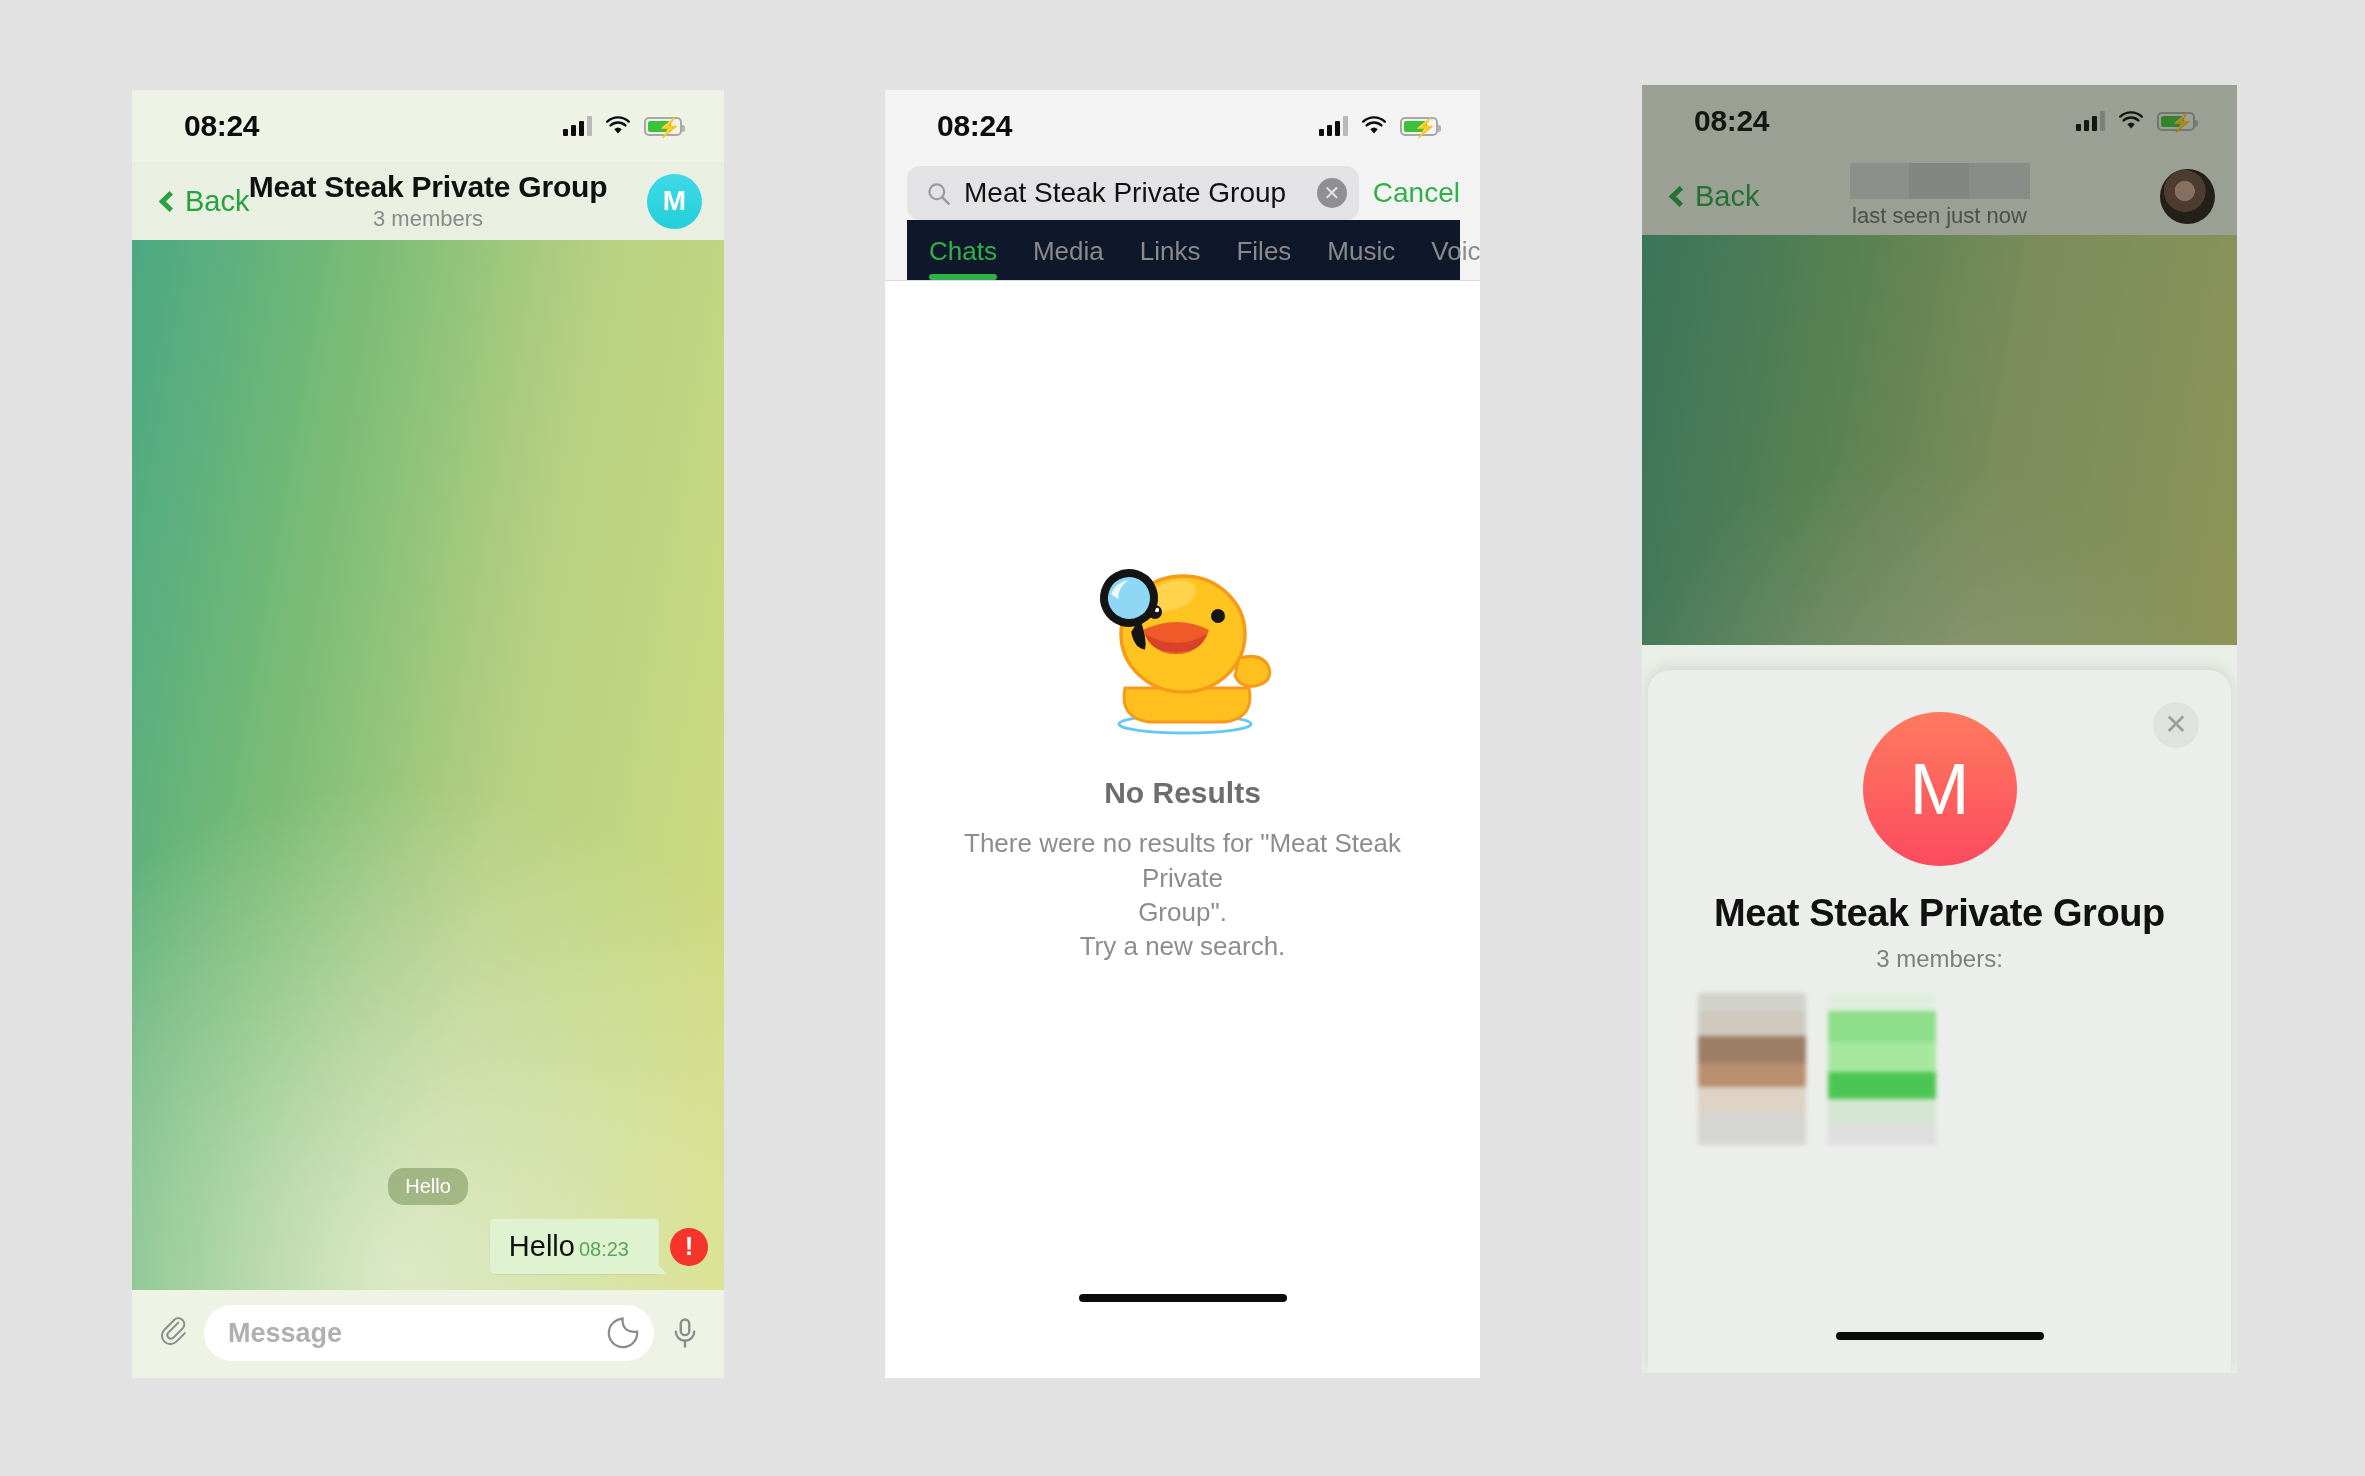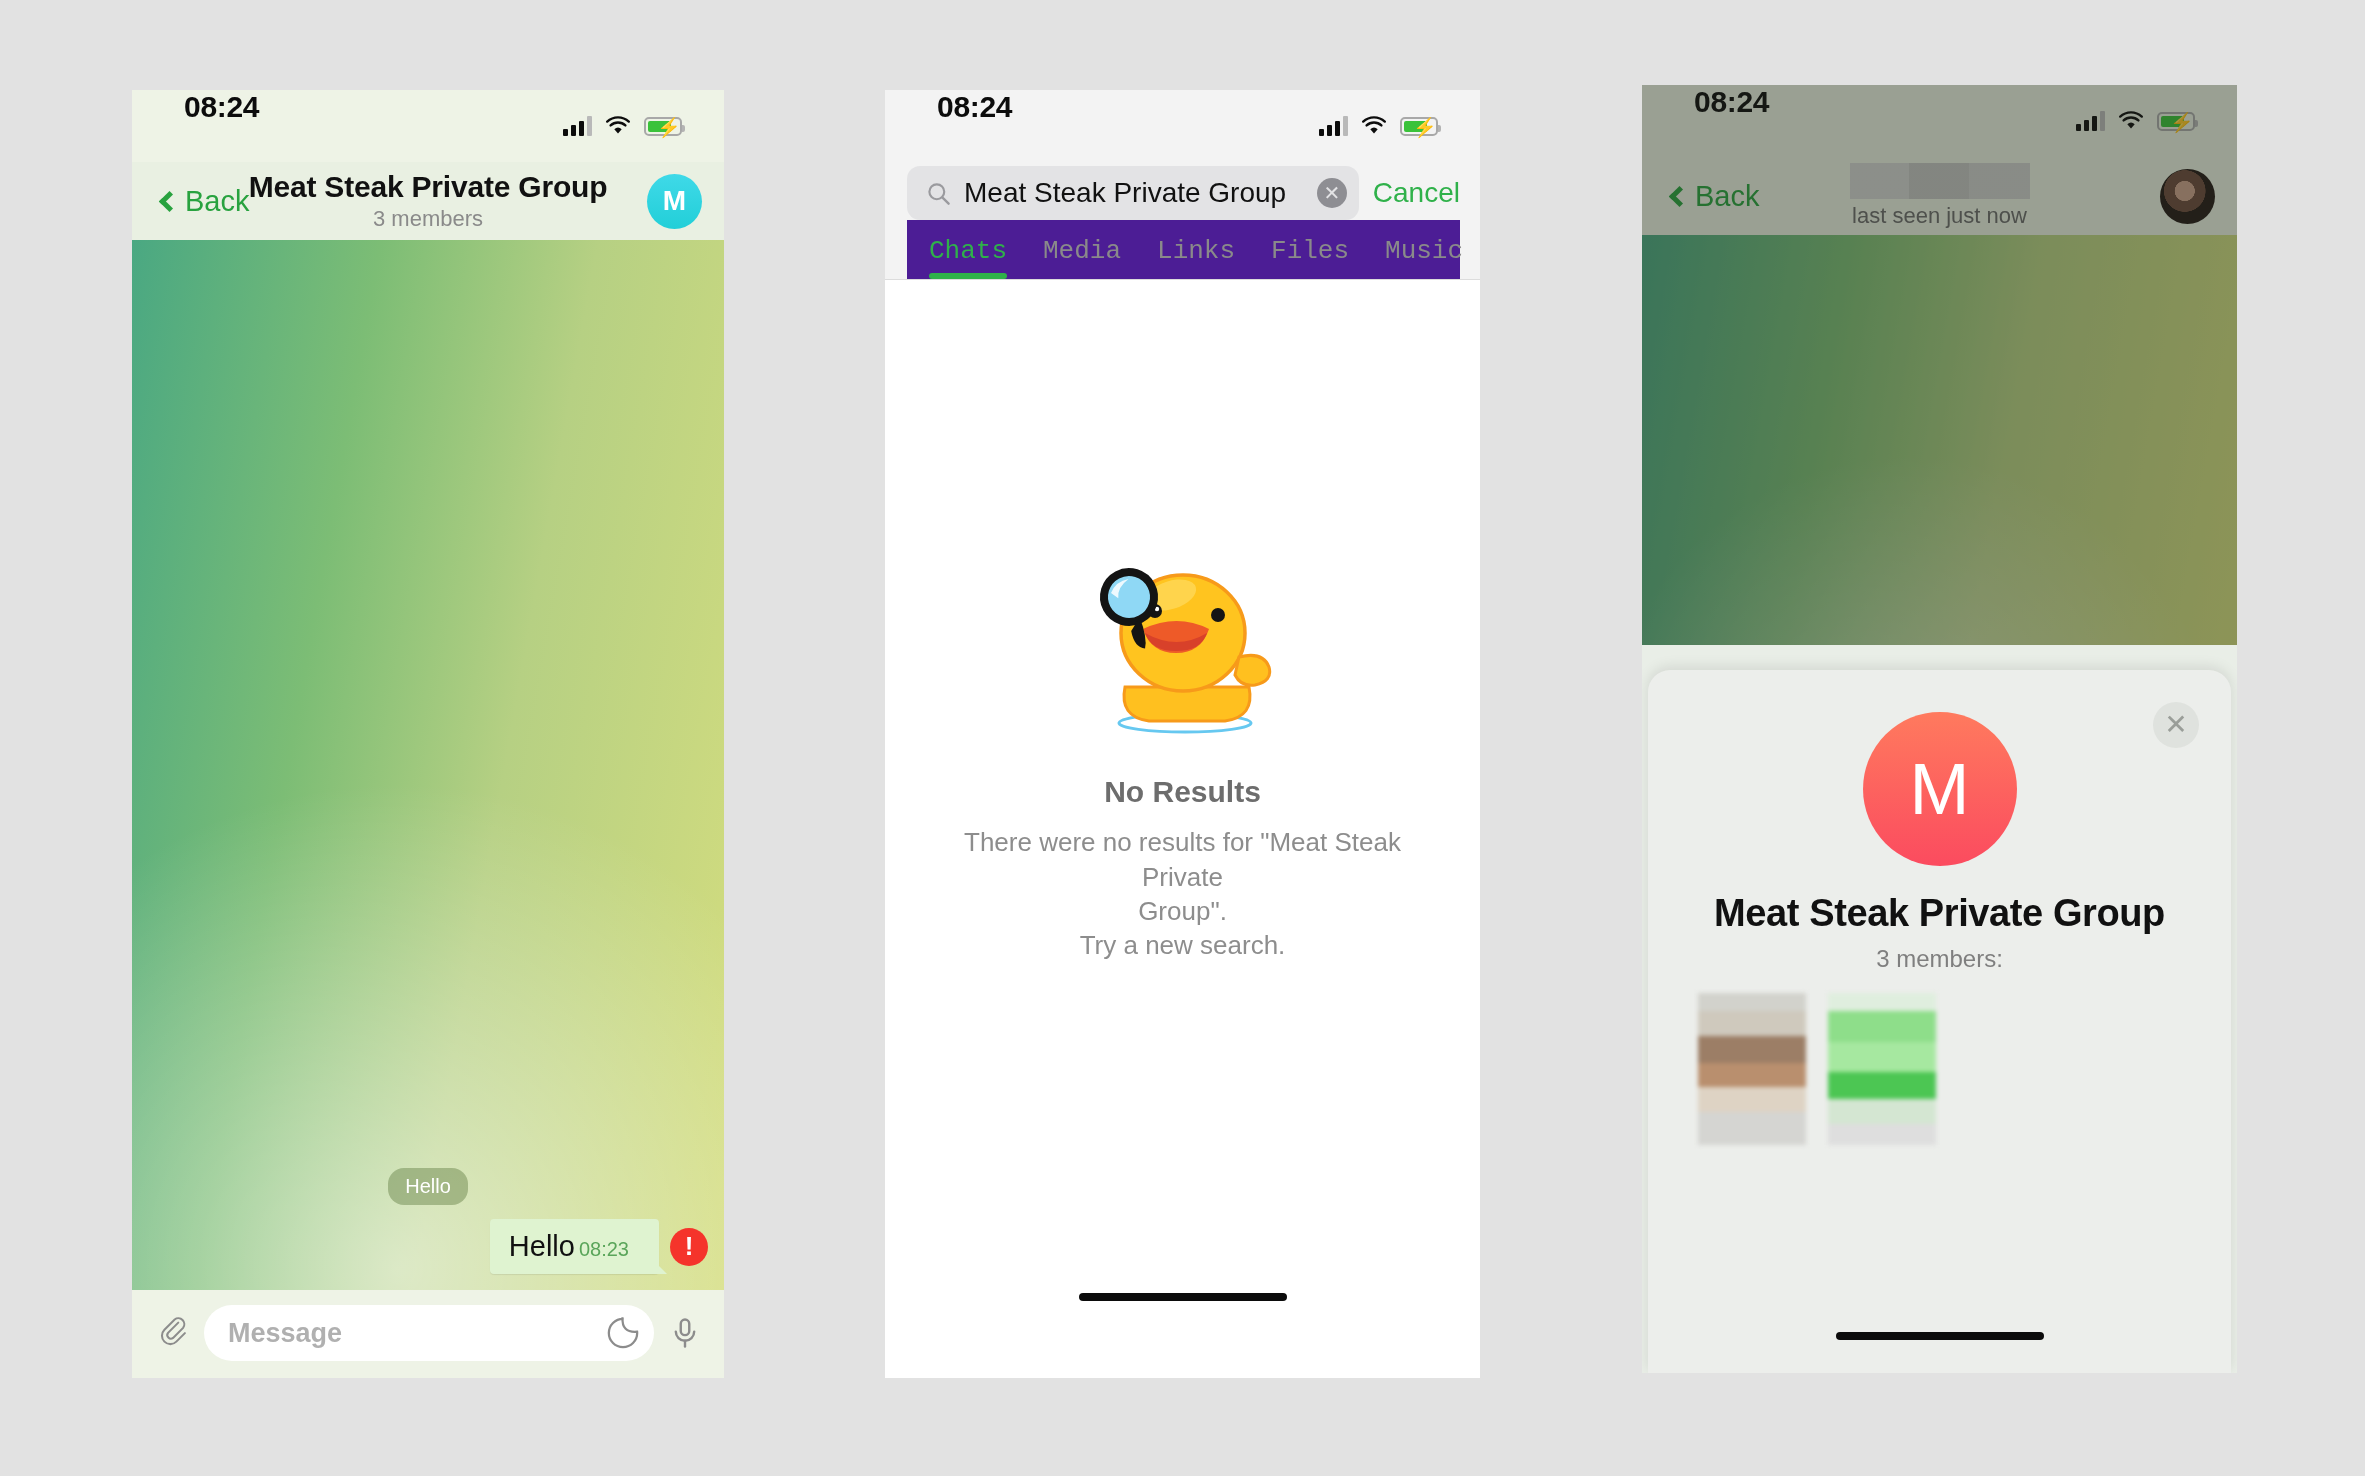--- a/index.html
+++ b/index.html
@@ -19,20 +19,21 @@
   }
   #panel-chat   { left: 132px;  top: 90px;  width: 592px; height: 1288px; }
   #panel-search { left: 885px;  top: 90px;  width: 595px; height: 1288px; }
   #panel-join   { left: 1642px; top: 85px;  width: 595px; height: 1288px; }
 
   
   .statusbar {
     position: relative;
     height: 72px;
     display: flex;
+    align-items: center;
     justify-content: space-between;
     padding: 0 42px 0 52px;
   }
   .sb-time {
     font-size: 30px;
     font-weight: bold;
     color: #0c0c0c;
     letter-spacing: -0.3px;
   }
   .sb-icons { display: flex; align-items: center; gap: 13px; }
@@ -174,21 +175,21 @@
   .clear-btn {
     width: 30px; height: 30px; border-radius: 50%;
     background: #8e8e93; color: #e3e3e5;
     font-size: 20px; line-height: 1;
     display: flex; align-items: center; justify-content: center;
     flex: 0 0 auto;
   }
   .cancel-link { color: #2fb14a; font-size: 28px; flex: 0 0 auto; }
   .tabs {
     display: flex; align-items: center; gap: 0;
-    padding: 16px 0 0 22px; background: #4c1d95; font-family: Liberation Mono, monospace;
+    padding: 16px 0 0 22px; background: #0f172a;
   }
   .tab {
     font-size: 26px; color: #8a8a8a;
     padding: 0 18px 13px 18px; position: relative;
   }
   .tab:first-child { padding-left: 0; }
   .tab.active { color: #2fb14a; }
   .tab.active::after {
     content: ""; position: absolute;
     left: 0; right: 18px; bottom: 0;

